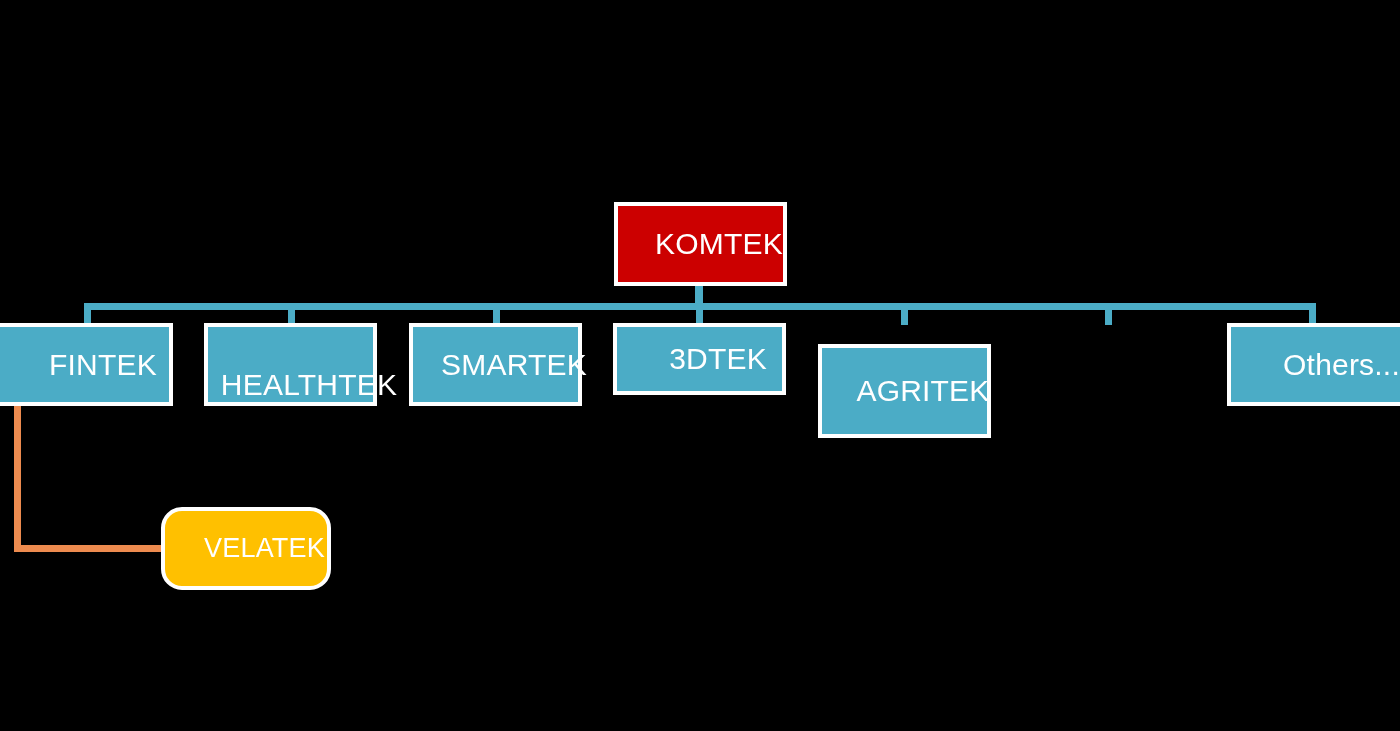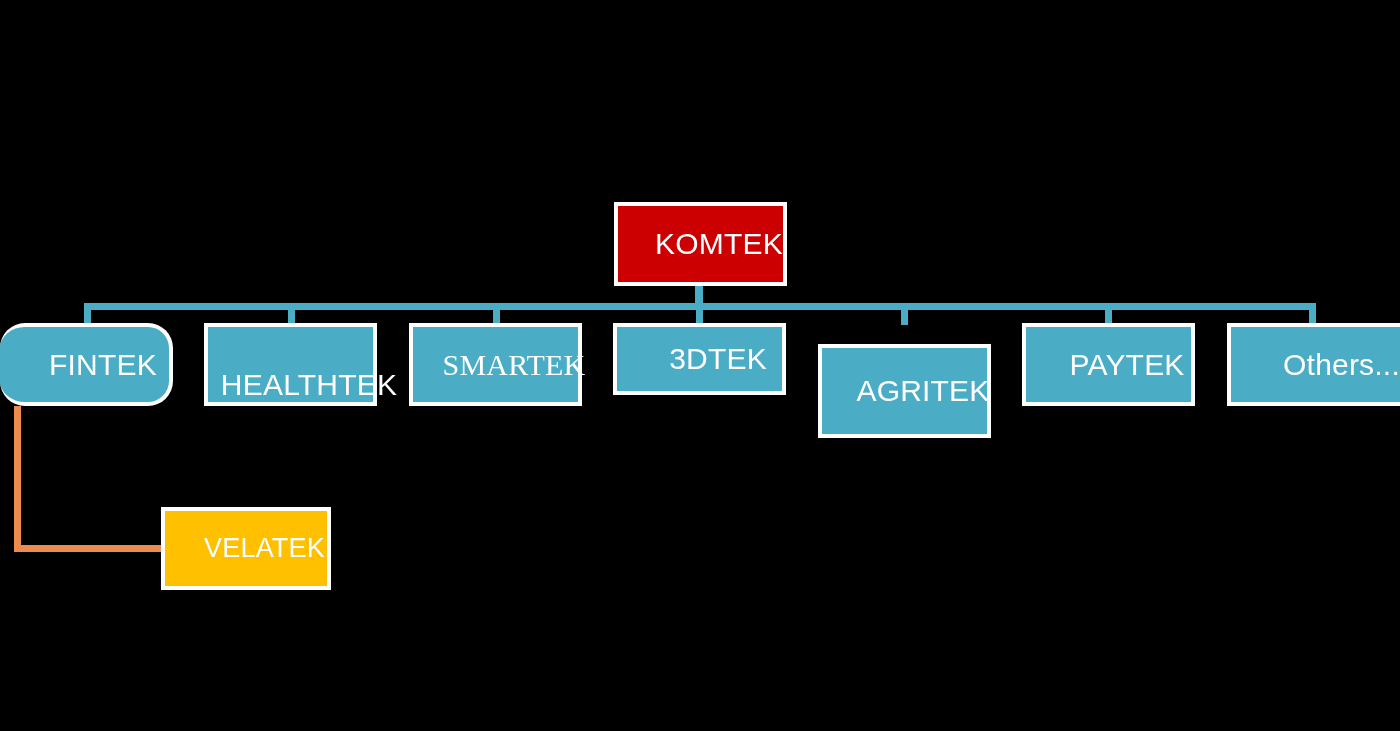--- a/index.html
+++ b/index.html
@@ -35,20 +35,21 @@
     background: #CC0000;
     font-size: 30px;
   }
   .node-unit {
     background: #4BACC6;
     font-size: 30px;
   }
   .node-sub {
     background: #FFC000;
     font-size: 27px;
+    border-radius: 21px;
   }
   
   .clip-left  { border-left: none; }
   .clip-right { border-right: none; }
 
   .conn {
     position: absolute;
     background: #4BACC6;
   }
   .conn-sub {
@@ -70,43 +71,40 @@
   <div class="conn" style="left:85px; top:303px; width:1231px; height:7px;"></div>
 
   <div class="conn" style="left:84px; top:303px; width:7px; height:22px;"></div>
   <div class="conn" style="left:288px; top:303px; width:7px; height:22px;"></div>
   <div class="conn" style="left:493px; top:303px; width:7px; height:22px;"></div>
   <div class="conn" style="left:696px; top:303px; width:7px; height:22px;"></div>
   <div class="conn" style="left:901px; top:303px; width:7px; height:22px;"></div>
   <div class="conn" style="left:1105px; top:303px; width:7px; height:22px;"></div>
   <div class="conn" style="left:1309px; top:303px; width:7px; height:22px;"></div>
 
-  <div class="node node-unit clip-left" style="left:0px; top:323px; width:173px; height:83px;border-radius:25px;">
+  <div class="node node-unit clip-left" style="left:0px; top:323px; width:173px; height:83px;">
     <span>FINTEK</span>
   </div>
 
   <div class="node node-unit" style="left:204px; top:323px; width:173px; height:83px;align-items:flex-end;">
     <span>HEALTHTEK</span>
   </div>
 
-  <div class="node node-unit" style="left:409px; top:323px; width:173px; height:83px;font-family:Liberation Serif, serif;">
+  <div class="node node-unit" style="left:409px; top:323px; width:173px; height:83px;">
     <span>SMARTEK</span>
   </div>
 
   <div class="node node-unit" style="left:613px; top:323px; width:173px; height:72px;">
     <span>3DTEK</span>
   </div>
 
   <div class="node node-unit" style="left:818px; top:323px; width:173px; height:94px;margin-top:21px;">
     <span>AGRITEK</span>
   </div>
 
-  <div class="node node-unit" style="left:1022px; top:323px; width:173px; height:83px;">
-    <span>PAYTEK</span>
-  </div>
 
   <div class="node node-unit clip-right" style="left:1227px; top:323px; width:188px; height:83px;">
     <span>Others...</span>
   </div>
 
   <div class="conn-sub" style="left:14px; top:406px; width:7px; height:142px;"></div>
   <div class="conn-sub" style="left:14px; top:545px; width:150px; height:7px;"></div>
 
   <div class="node node-sub" style="left:161px; top:507px; width:170px; height:83px;">
     <span>VELATEK</span>

